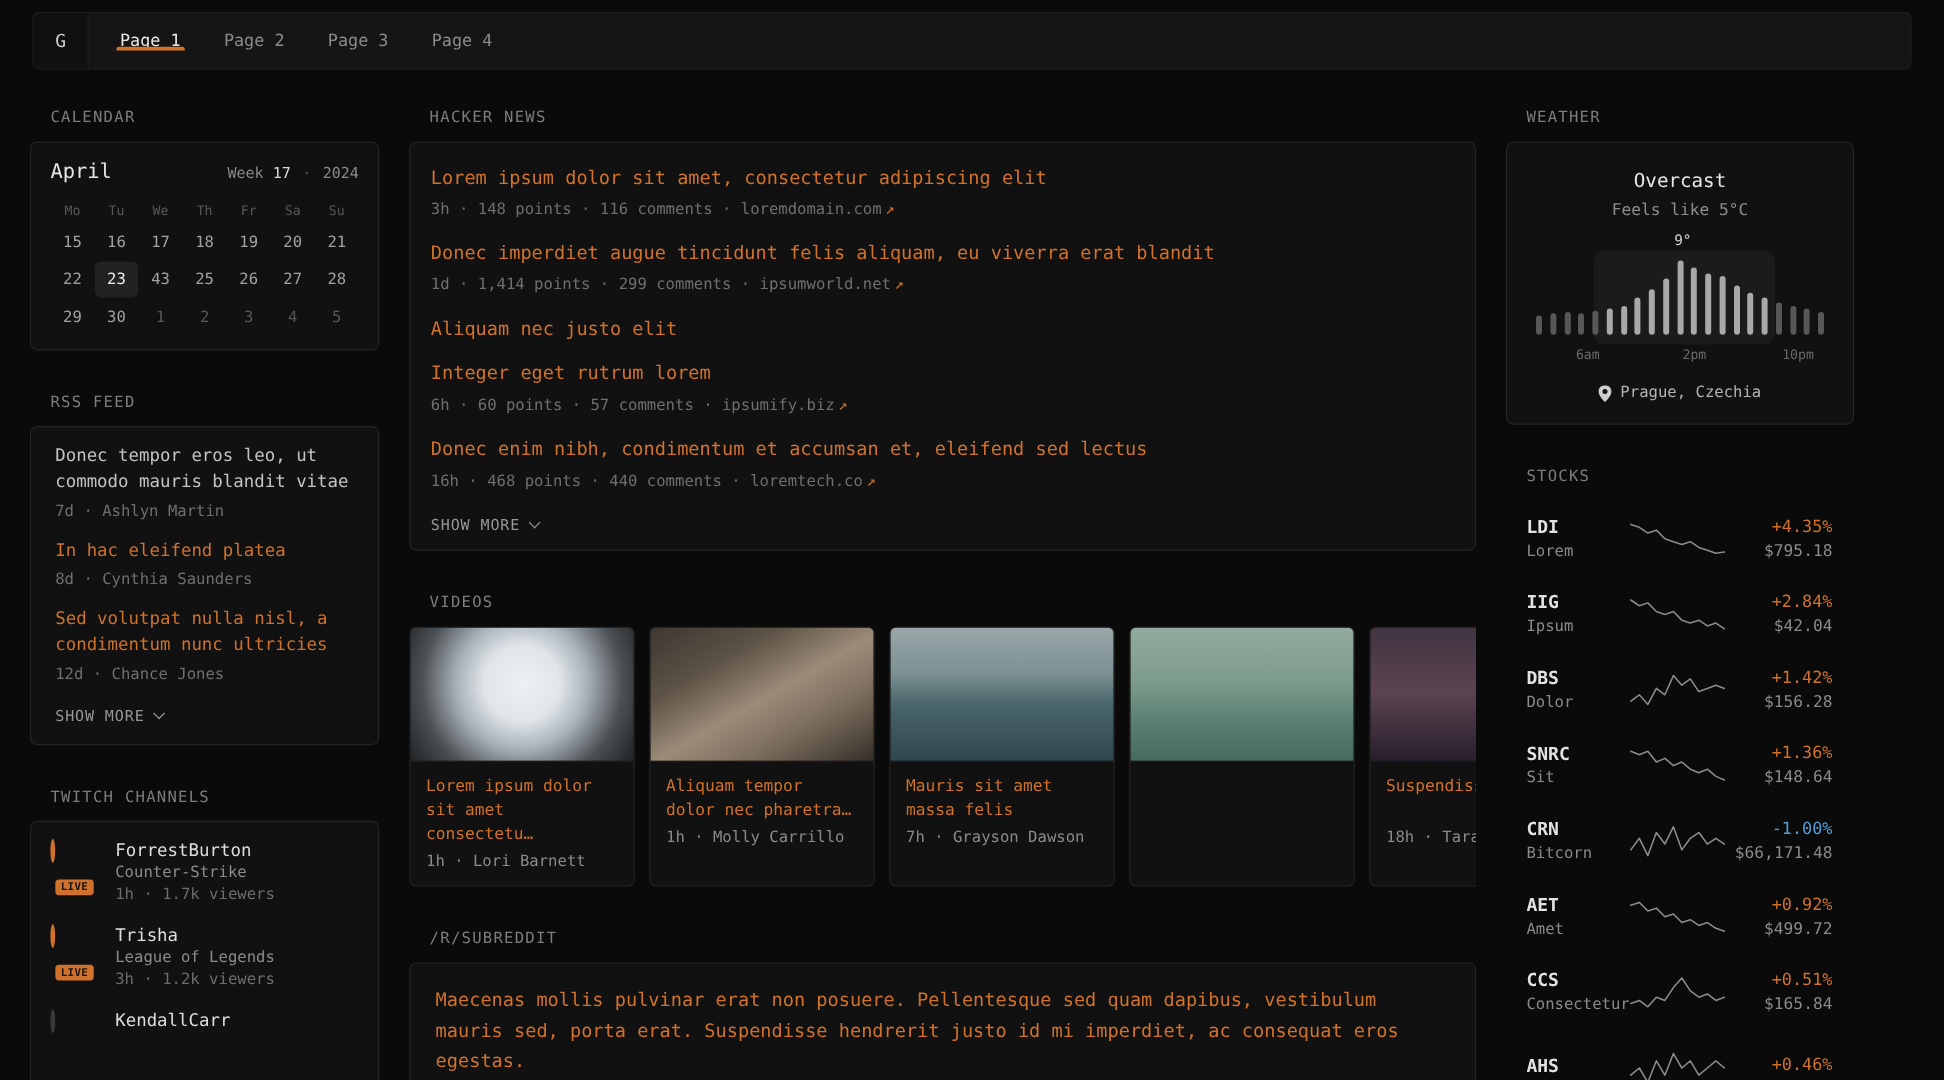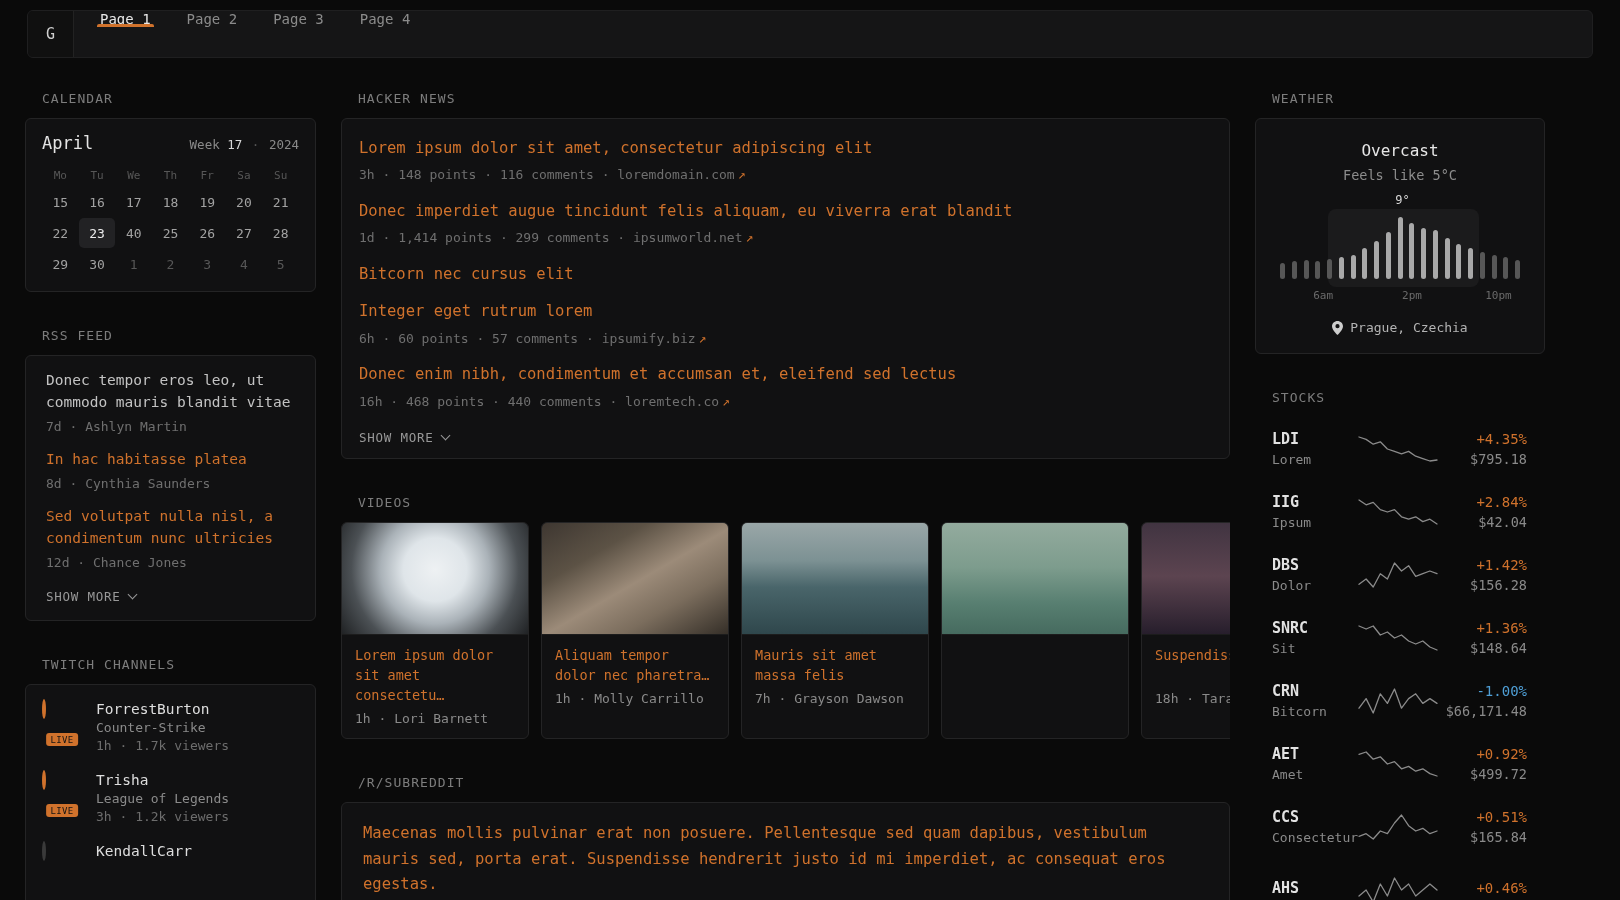--- a/index.html
+++ b/index.html
@@ -12,21 +12,21 @@
     width:1620px;height:900px;overflow:hidden;background:var(--bg);
     color:var(--text);font-family:"DejaVu Sans Mono","Liberation Mono",monospace;font-size:14px;
   }
   a{text-decoration:none;color:inherit;cursor:pointer}
 
   
   .topbar{display:flex;align-items:stretch;height:48px;margin:10px 27px 0;
     background:var(--topbar);border:1px solid #1f1f20;border-radius:6px;overflow:hidden}
   .logo{width:46px;display:flex;align-items:center;justify-content:center;
     color:#cfcfcf;font-size:15px;background:#101010;border-right:1px solid #222}
-  .tabs{display:flex;align-items:flex-start;margin-left:8px}
+  .tabs{display:flex;align-items:center;margin-left:8px}
   .tab{position:relative;display:flex;align-items:center;padding:0 18px;color:#8b8b8b;font-size:14px;cursor:pointer}
   .tab.active{color:#e8e8e8}
   .tab.active::after{content:"";position:absolute;left:15px;right:15px;bottom:0;height:3px;
     background:var(--accent);border-radius:2px 2px 0 0}
 
   
   .layout{display:flex;gap:25px;padding:33px 75px 0 25px;align-items:flex-start}
   .col-left{width:291px;flex:none}
   .col-mid{flex:1;min-width:0}
   .col-right{width:290px;flex:none}
@@ -64,21 +64,21 @@
   
   .twitch-card{padding:16px 16px 10px}
   .channel{display:flex;gap:14px;margin-bottom:19px}
   .avatar-wrap{position:relative;width:40px;height:40px;flex:none}
   .avatar{width:40px;height:40px;border-radius:50%;border:2px solid var(--accent)}
   .avatar.offline{border-color:#3a3a3a}
   .av1{background:radial-gradient(circle at 40% 30%,#8a7764,#3a3430 72%)}
   .av2{background:radial-gradient(circle at 40% 30%,#7a5a4a,#241f1e 72%)}
   .av3{background:radial-gradient(circle at 40% 30%,#cfc9c2,#6e6861 72%)}
   .live-badge{position:absolute;left:50%;bottom:-5px;transform:translateX(-50%);
-    background:var(--accent);color:#141414;font-size:9px;font-weight:400;
+    background:var(--accent);color:#141414;font-size:9px;font-weight:700;
     padding:1.5px 4.5px;border-radius:3px;letter-spacing:.03em}
   .ch-name{font-size:14.5px;color:#dedede}
   .ch-game{font-size:13px;color:#8b8b8b;margin-top:3px}
   .ch-meta{font-size:13px;color:#6d6d6d;margin-top:3px}
 
   
   .hn-card{padding:18px 17px 7px}
   .hn-item{margin-bottom:15px}
   .hn-title{display:block;font-size:15.5px;color:var(--accent);line-height:1.45}
   .hn-item .meta{margin-top:6px}
@@ -170,21 +170,21 @@
         <div class="cal-grid">
             <div class="cal-cell">15</div>
             <div class="cal-cell">16</div>
             <div class="cal-cell">17</div>
             <div class="cal-cell">18</div>
             <div class="cal-cell">19</div>
             <div class="cal-cell">20</div>
             <div class="cal-cell">21</div>
             <div class="cal-cell">22</div>
             <div class="cal-cell today">23</div>
-            <div class="cal-cell">40</div>
+            <div class="cal-cell">43</div>
             <div class="cal-cell">25</div>
             <div class="cal-cell">26</div>
             <div class="cal-cell">27</div>
             <div class="cal-cell">28</div>
             <div class="cal-cell">29</div>
             <div class="cal-cell">30</div>
             <div class="cal-cell muted">1</div>
             <div class="cal-cell muted">2</div>
             <div class="cal-cell muted">3</div>
             <div class="cal-cell muted">4</div>
@@ -194,21 +194,21 @@
     </section>
 
     <section>
       <h2 class="sec-title">RSS FEED</h2>
       <div class="card rss-card">
         <article class="rss-item read">
           <a class="rss-title">Donec tempor eros leo, ut commodo mauris blandit vitae</a>
           <div class="meta">7d · Ashlyn Martin</div>
         </article>
         <article class="rss-item">
-          <a class="rss-title">In hac habitasse platea</a>
+          <a class="rss-title">In hac eleifend platea</a>
           <div class="meta">8d · Cynthia Saunders</div>
         </article>
         <article class="rss-item">
           <a class="rss-title">Sed volutpat nulla nisl, a condimentum nunc ultricies</a>
           <div class="meta">12d · Chance Jones</div>
         </article>
         <button class="show-more">
           <span>SHOW MORE</span>
           <span class="chev"></span>
         </button>
@@ -261,21 +261,21 @@
 
         <article class="hn-item">
           <a class="hn-title">Lorem ipsum dolor sit amet, consectetur adipiscing elit</a>
           <div class="meta"><span>3h · 148 points · 116 comments · </span><a class="domain">loremdomain.com</a><span class="ext">↗</span></div>
         </article>
         <article class="hn-item">
           <a class="hn-title">Donec imperdiet augue tincidunt felis aliquam, eu viverra erat blandit</a>
           <div class="meta"><span>1d · 1,414 points · 299 comments · </span><a class="domain">ipsumworld.net</a><span class="ext">↗</span></div>
         </article>
         <article class="hn-item">
-          <a class="hn-title">Bitcorn nec cursus elit</a>
+          <a class="hn-title">Aliquam nec justo elit</a>
         </article>
         <article class="hn-item">
           <a class="hn-title">Integer eget rutrum lorem</a>
           <div class="meta"><span>6h · 60 points · 57 comments · </span><a class="domain">ipsumify.biz</a><span class="ext">↗</span></div>
         </article>
         <article class="hn-item">
           <a class="hn-title">Donec enim nibh, condimentum et accumsan et, eleifend sed lectus</a>
           <div class="meta"><span>16h · 468 points · 440 comments · </span><a class="domain">loremtech.co</a><span class="ext">↗</span></div>
         </article>
 

